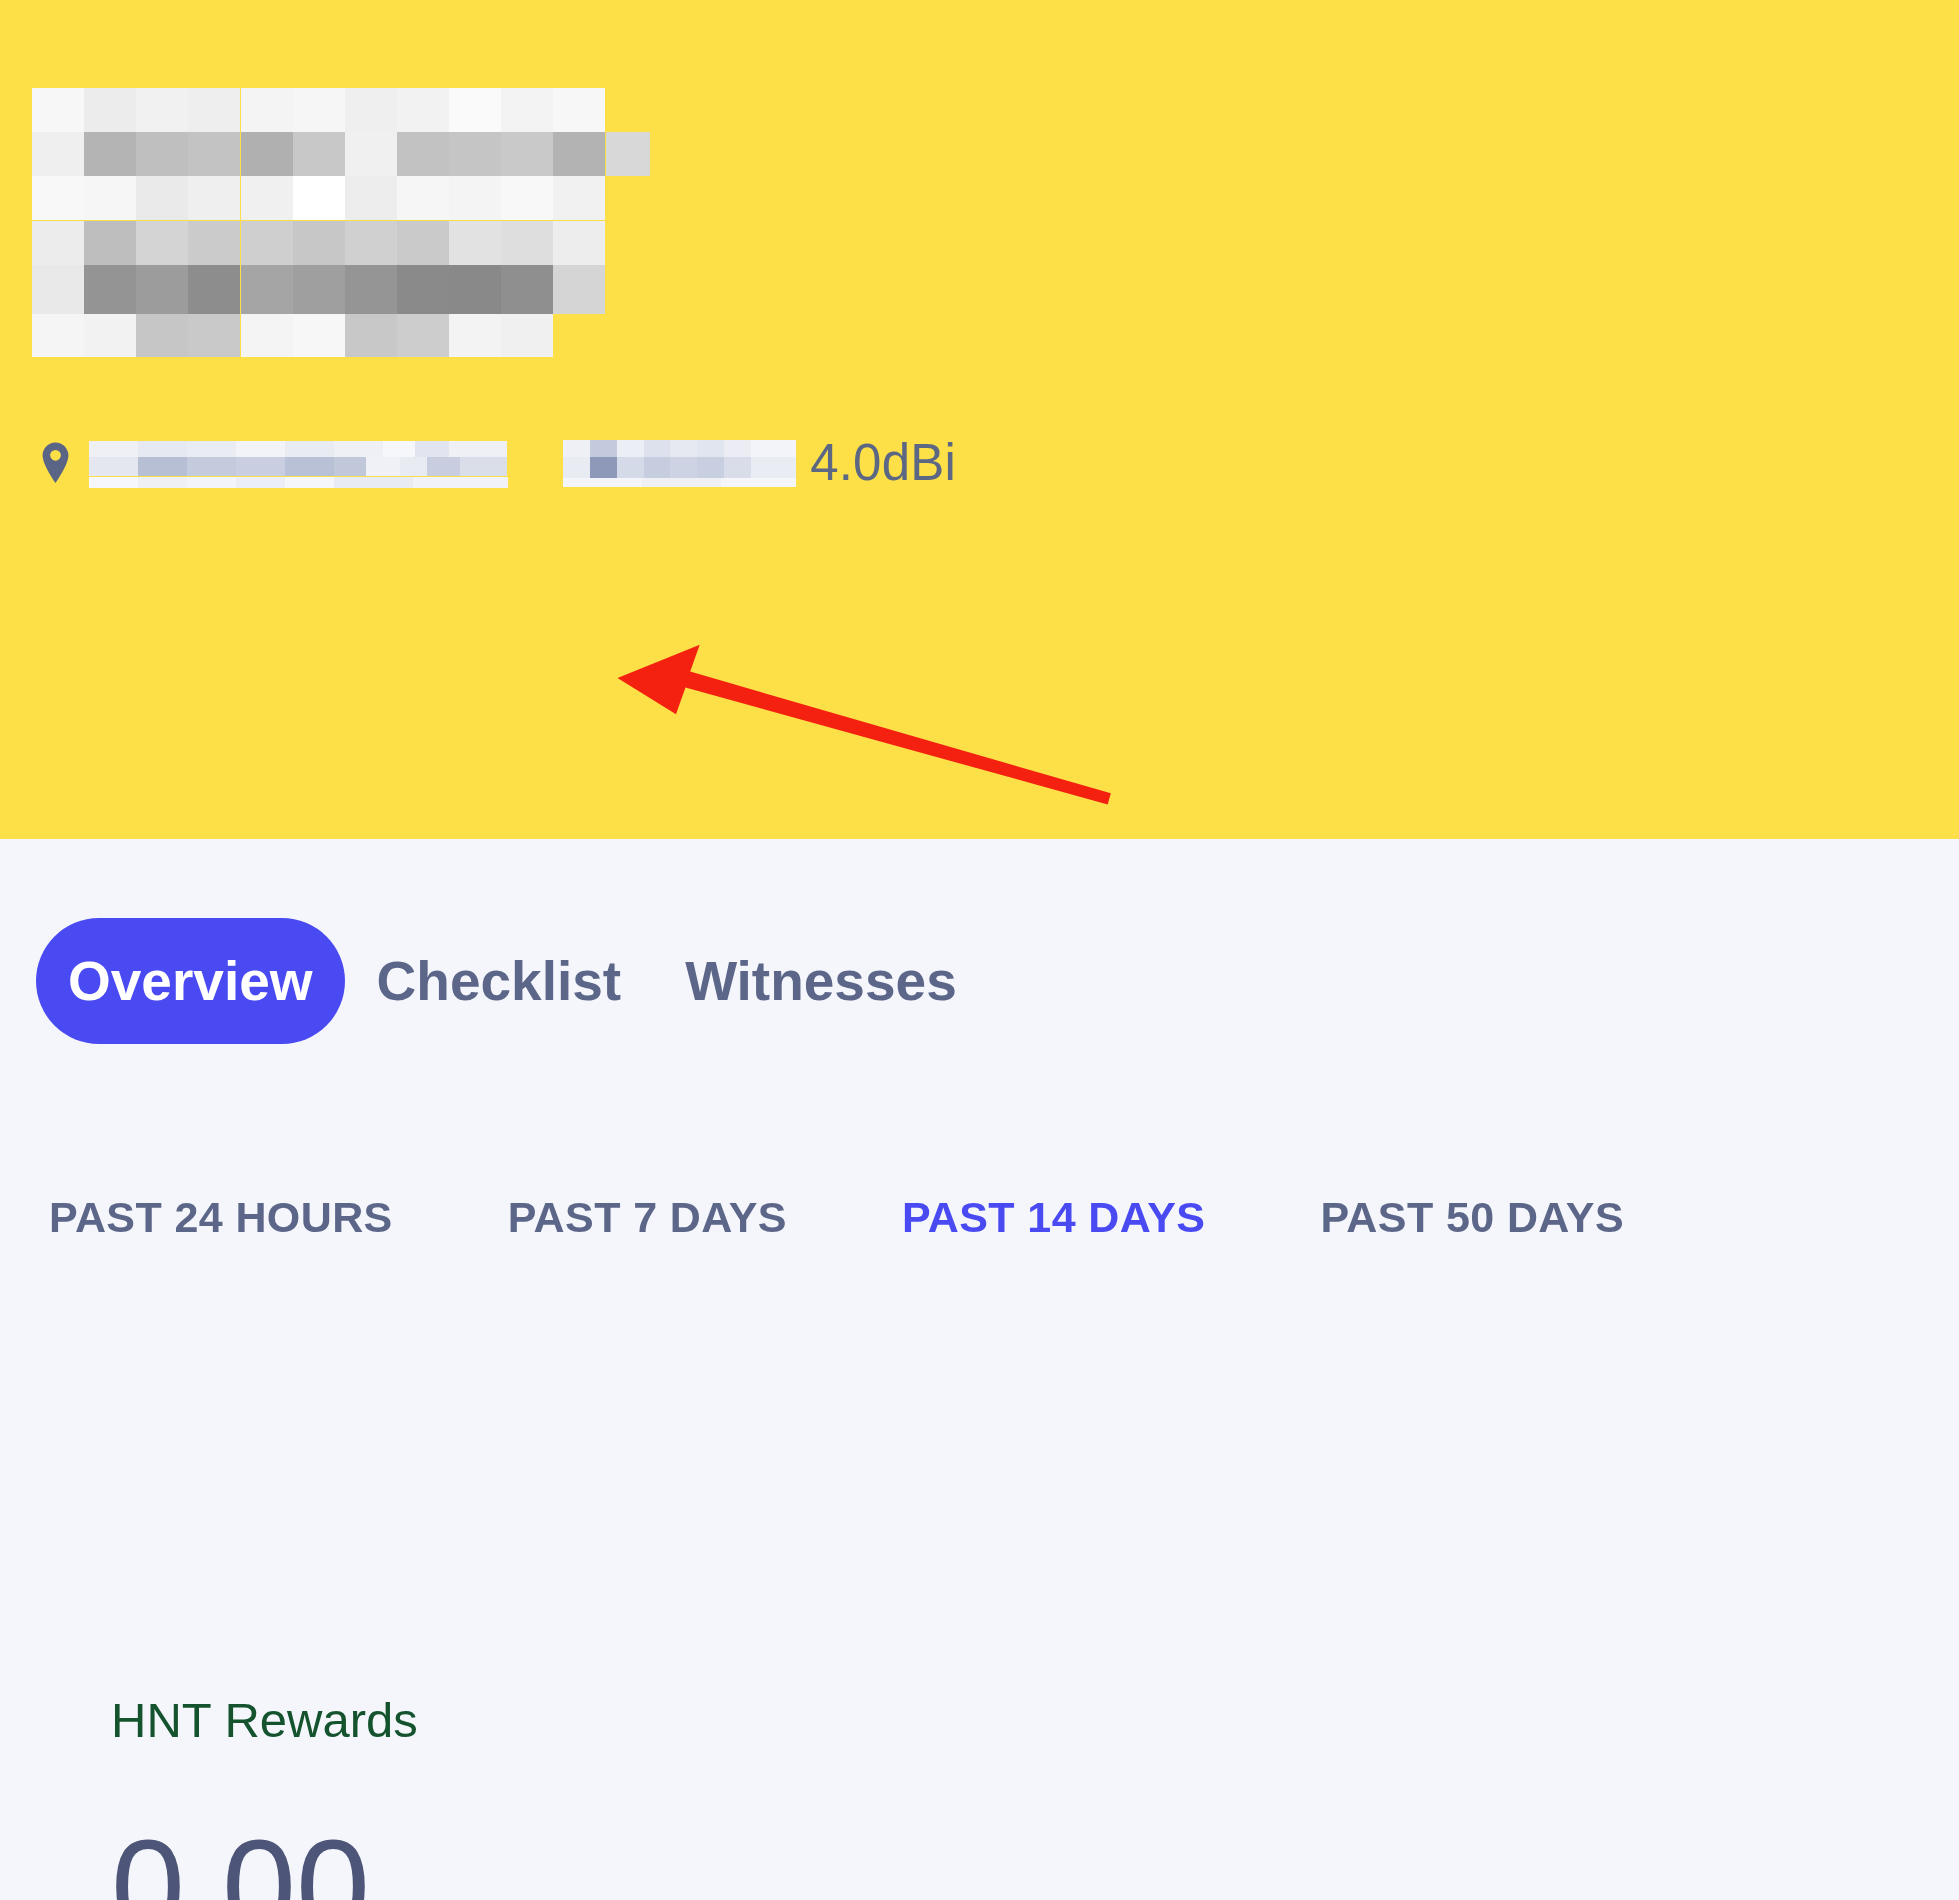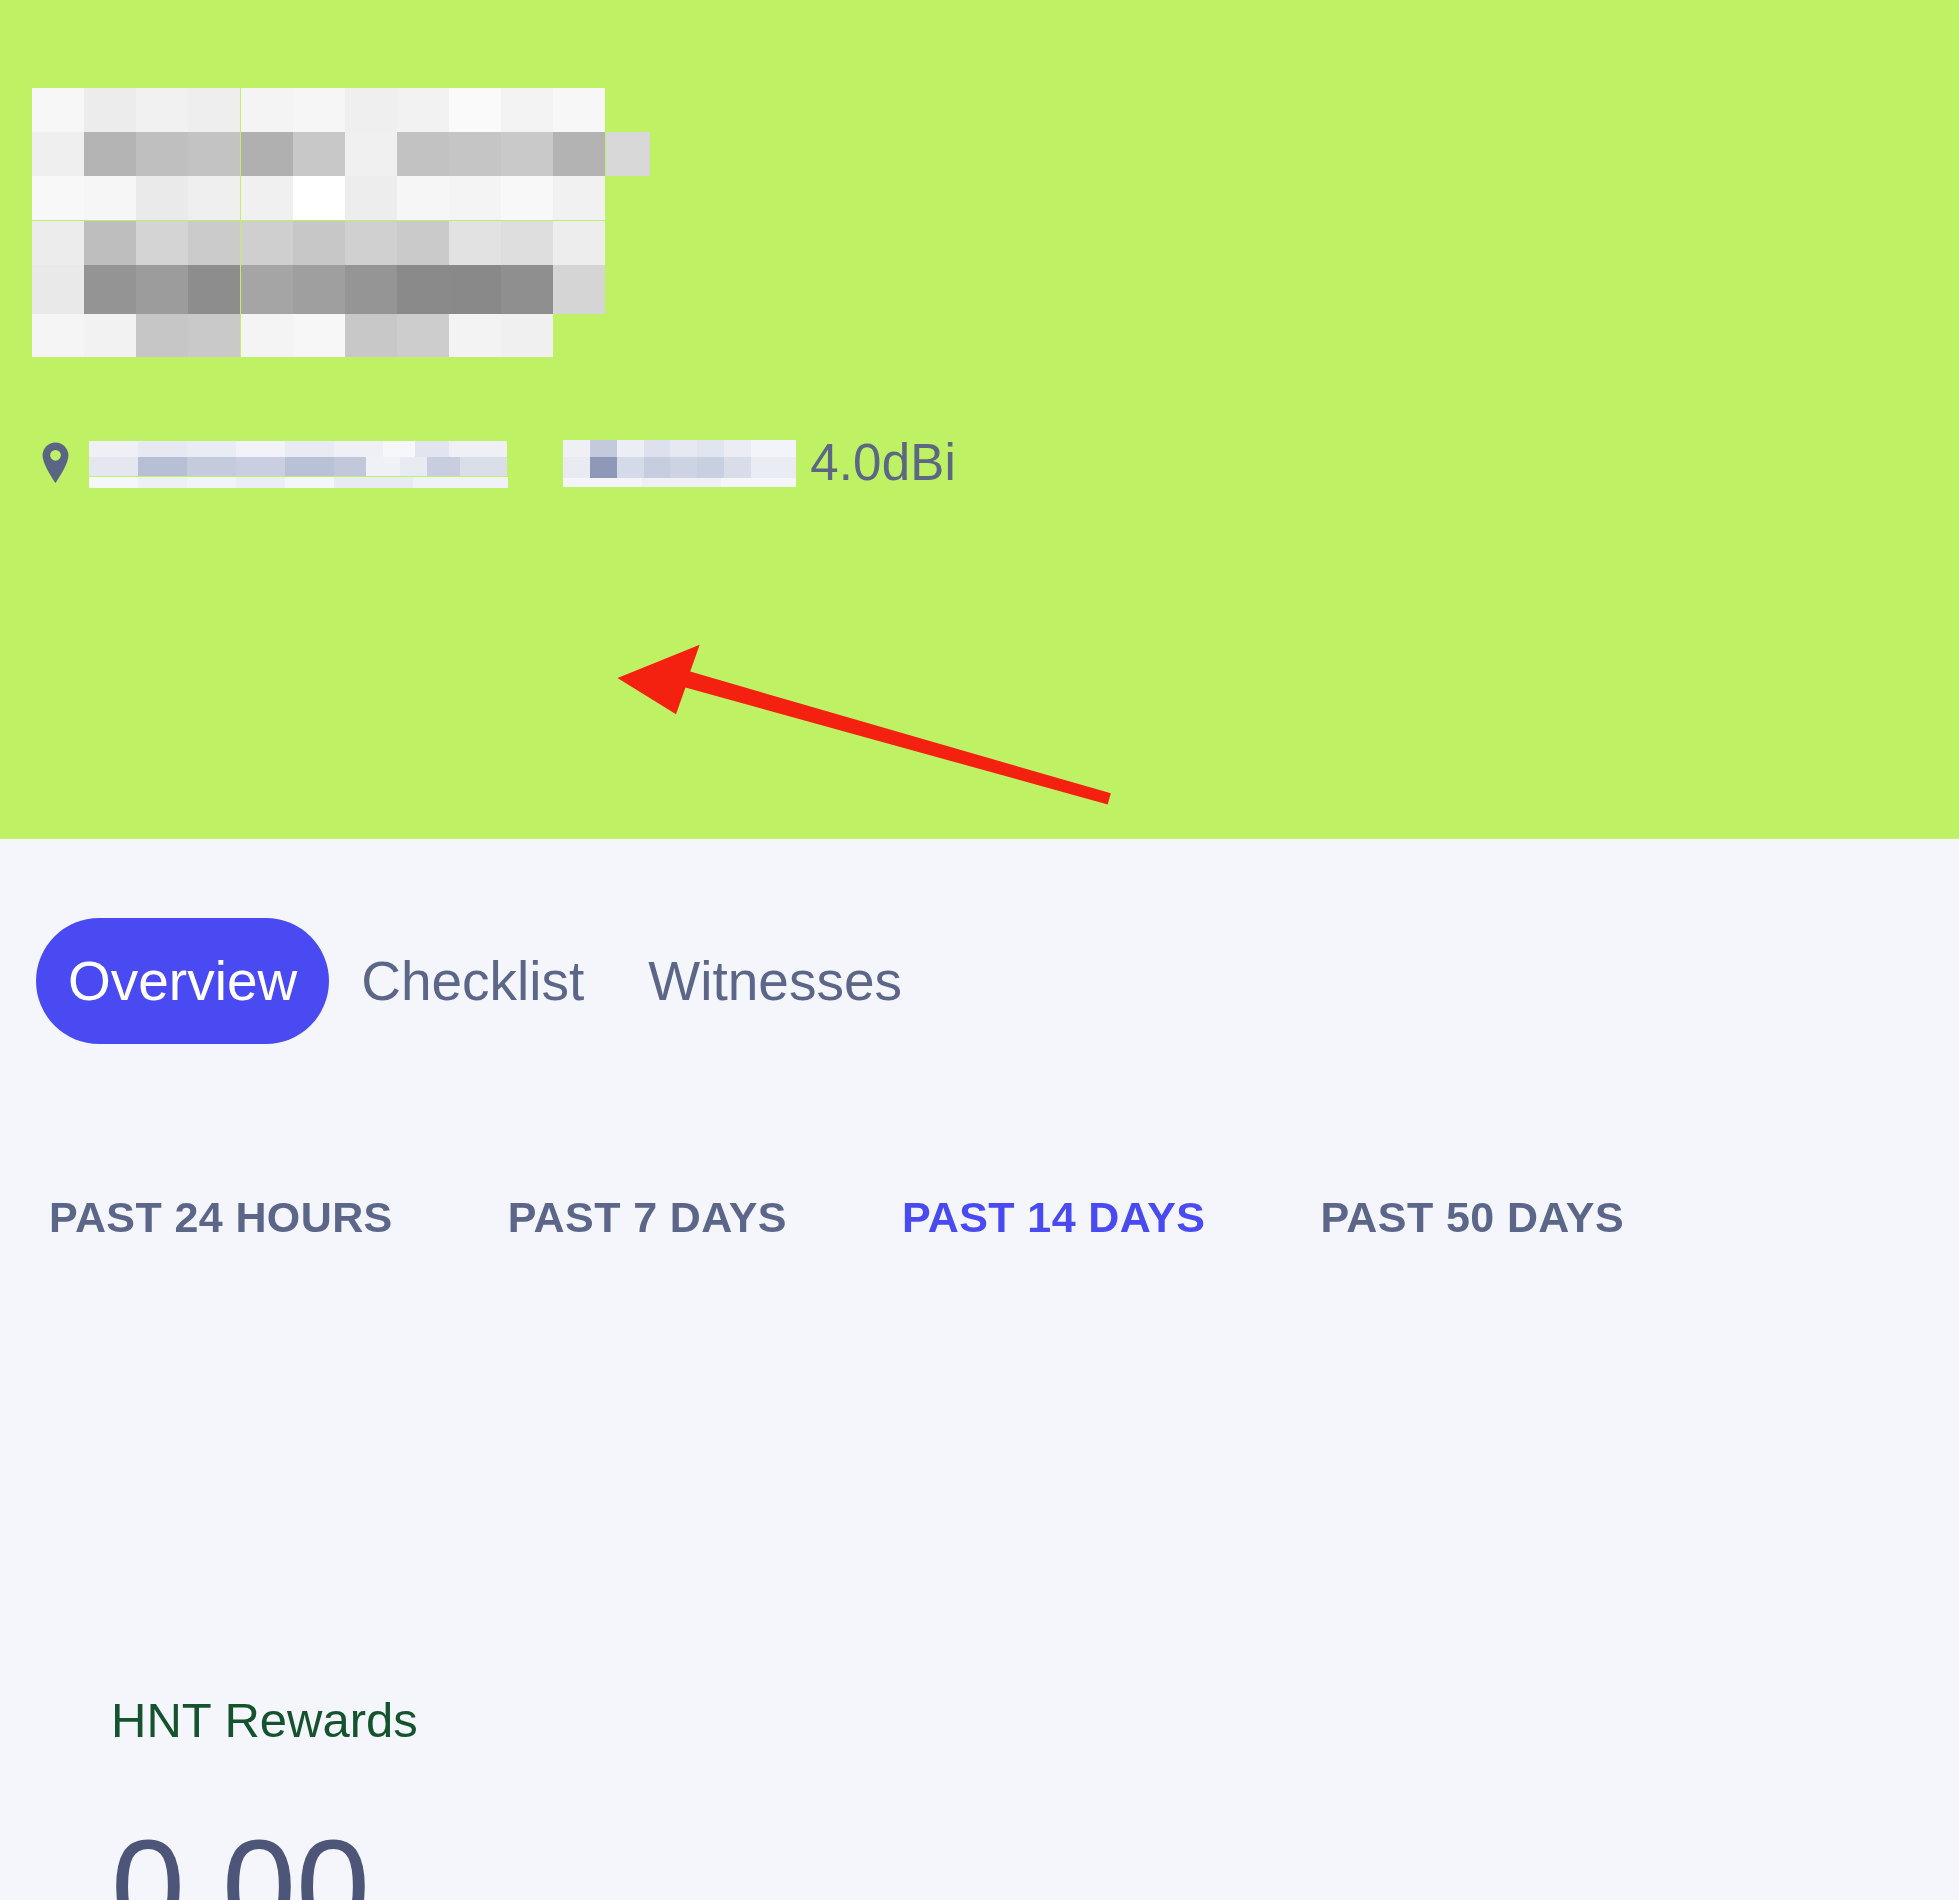--- a/index.html
+++ b/index.html
@@ -45,21 +45,21 @@
     background: #e4e6f5;
   }
 
   
   .header {
     position: absolute;
     left: 0;
     top: 0;
     width: 1959px;
     height: 839px;
-    background: #bef264;
+    background: #fde047;
   }
 
   
   .redact-title {
     position: absolute;
     left: 32px;
     top: 88px;
     width: 687px;
     height: 269px;
   }
@@ -154,20 +154,21 @@
     height: 1061px;
     background: #f4f6fb;
   }
 
   
   .tabs {
     position: absolute;
     left: 36px;
     top: 79px;
     display: flex;
+    font-weight: bold;
   }
   .tab {
     font-size: 55px;
     color: #5c6689;
     padding: 0 32px;
     height: 126px;
     display: inline-flex;
     align-items: center;
     border-radius: 63px;
     white-space: nowrap;

